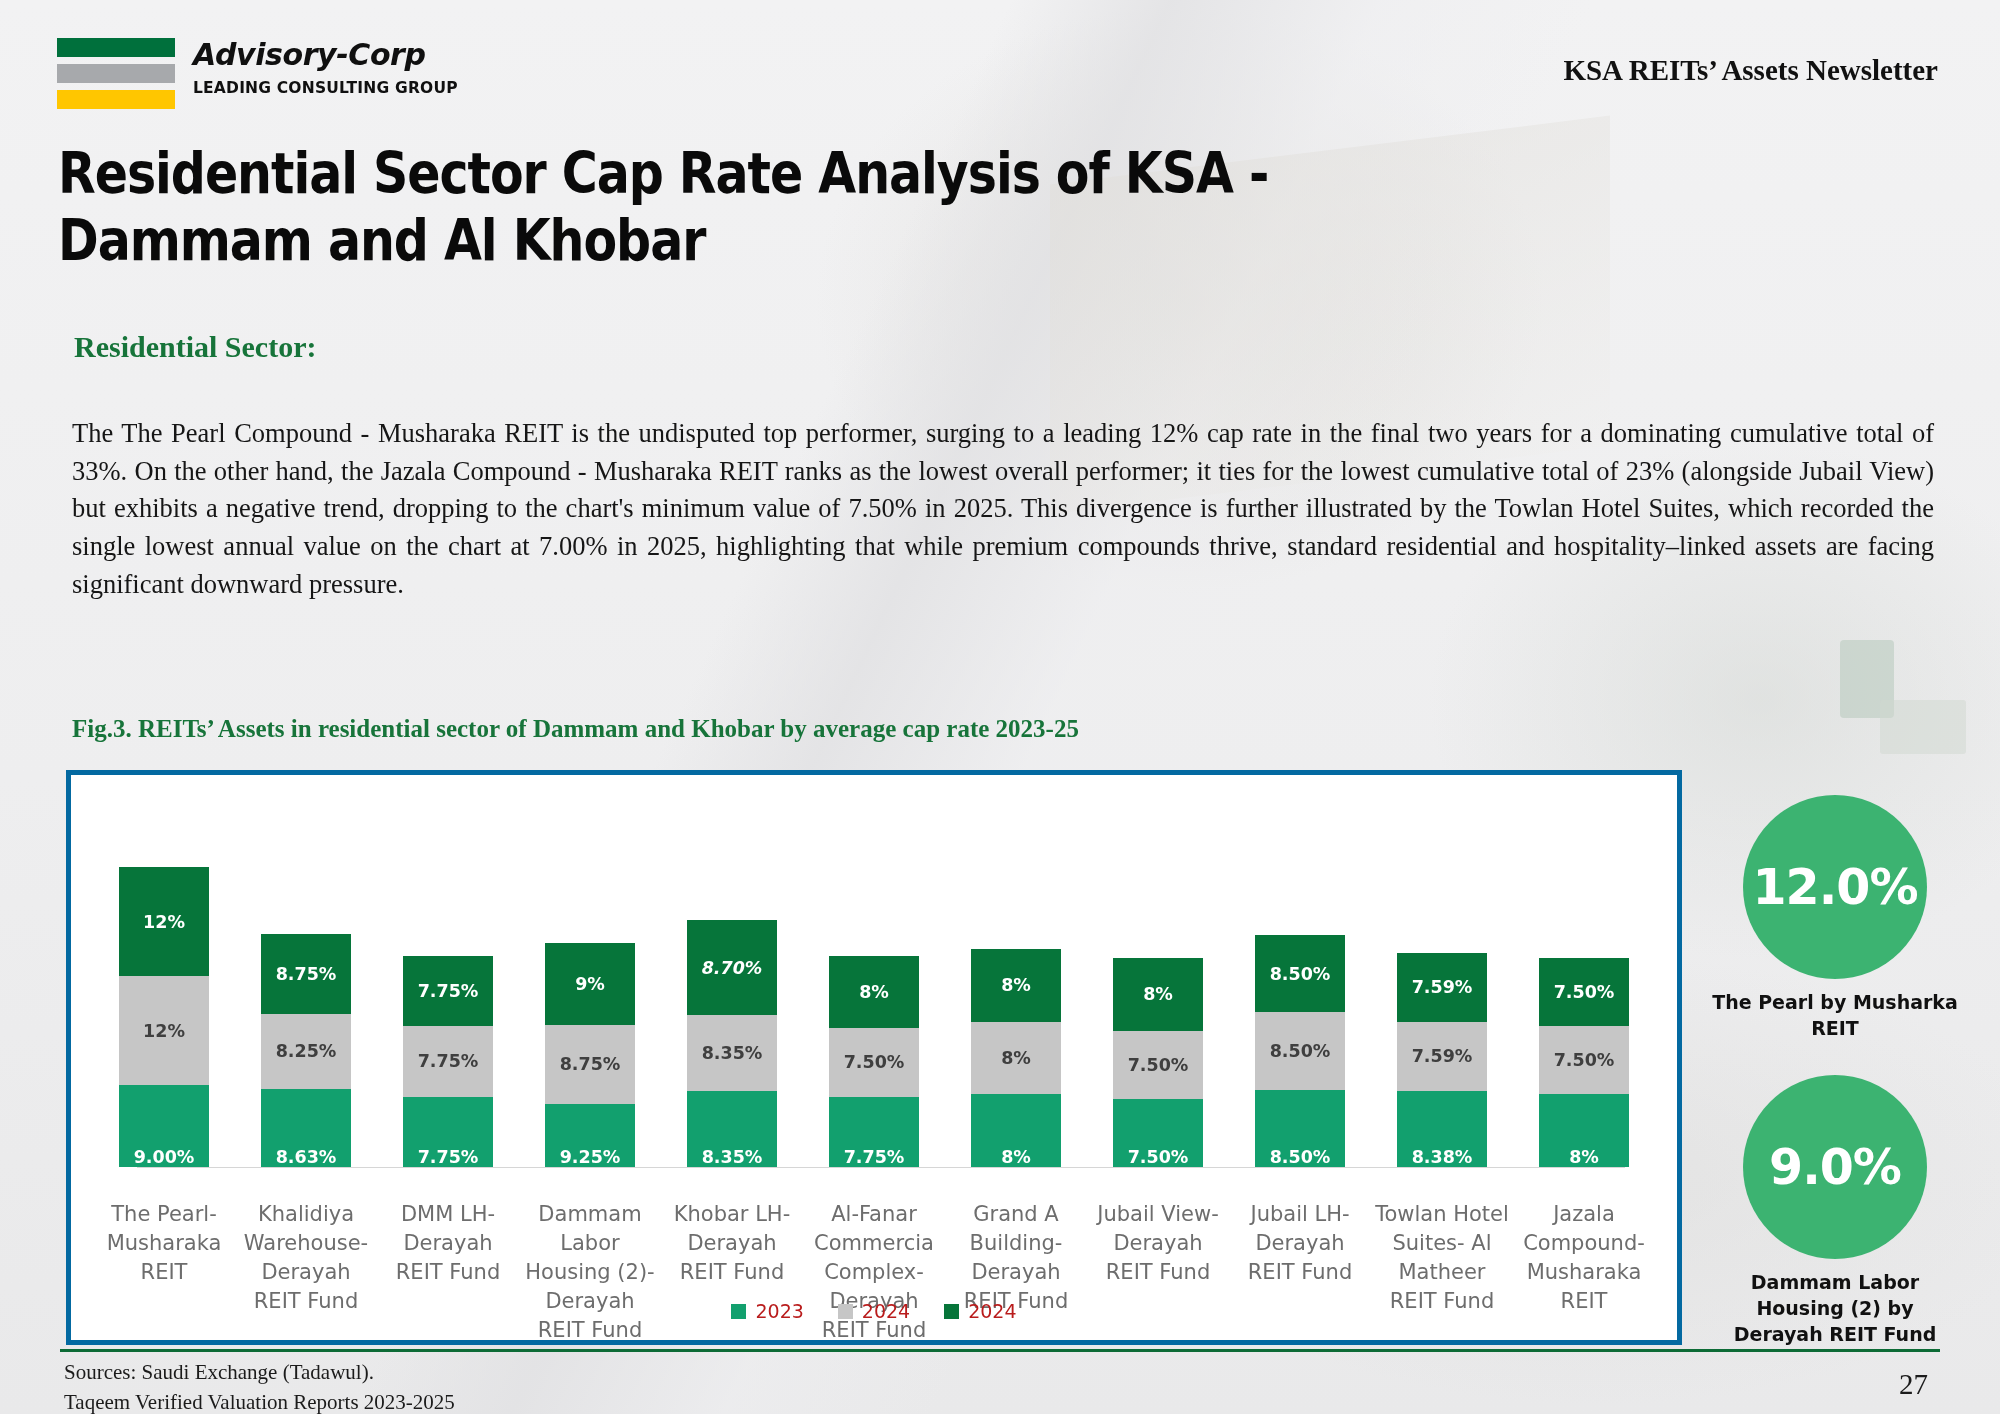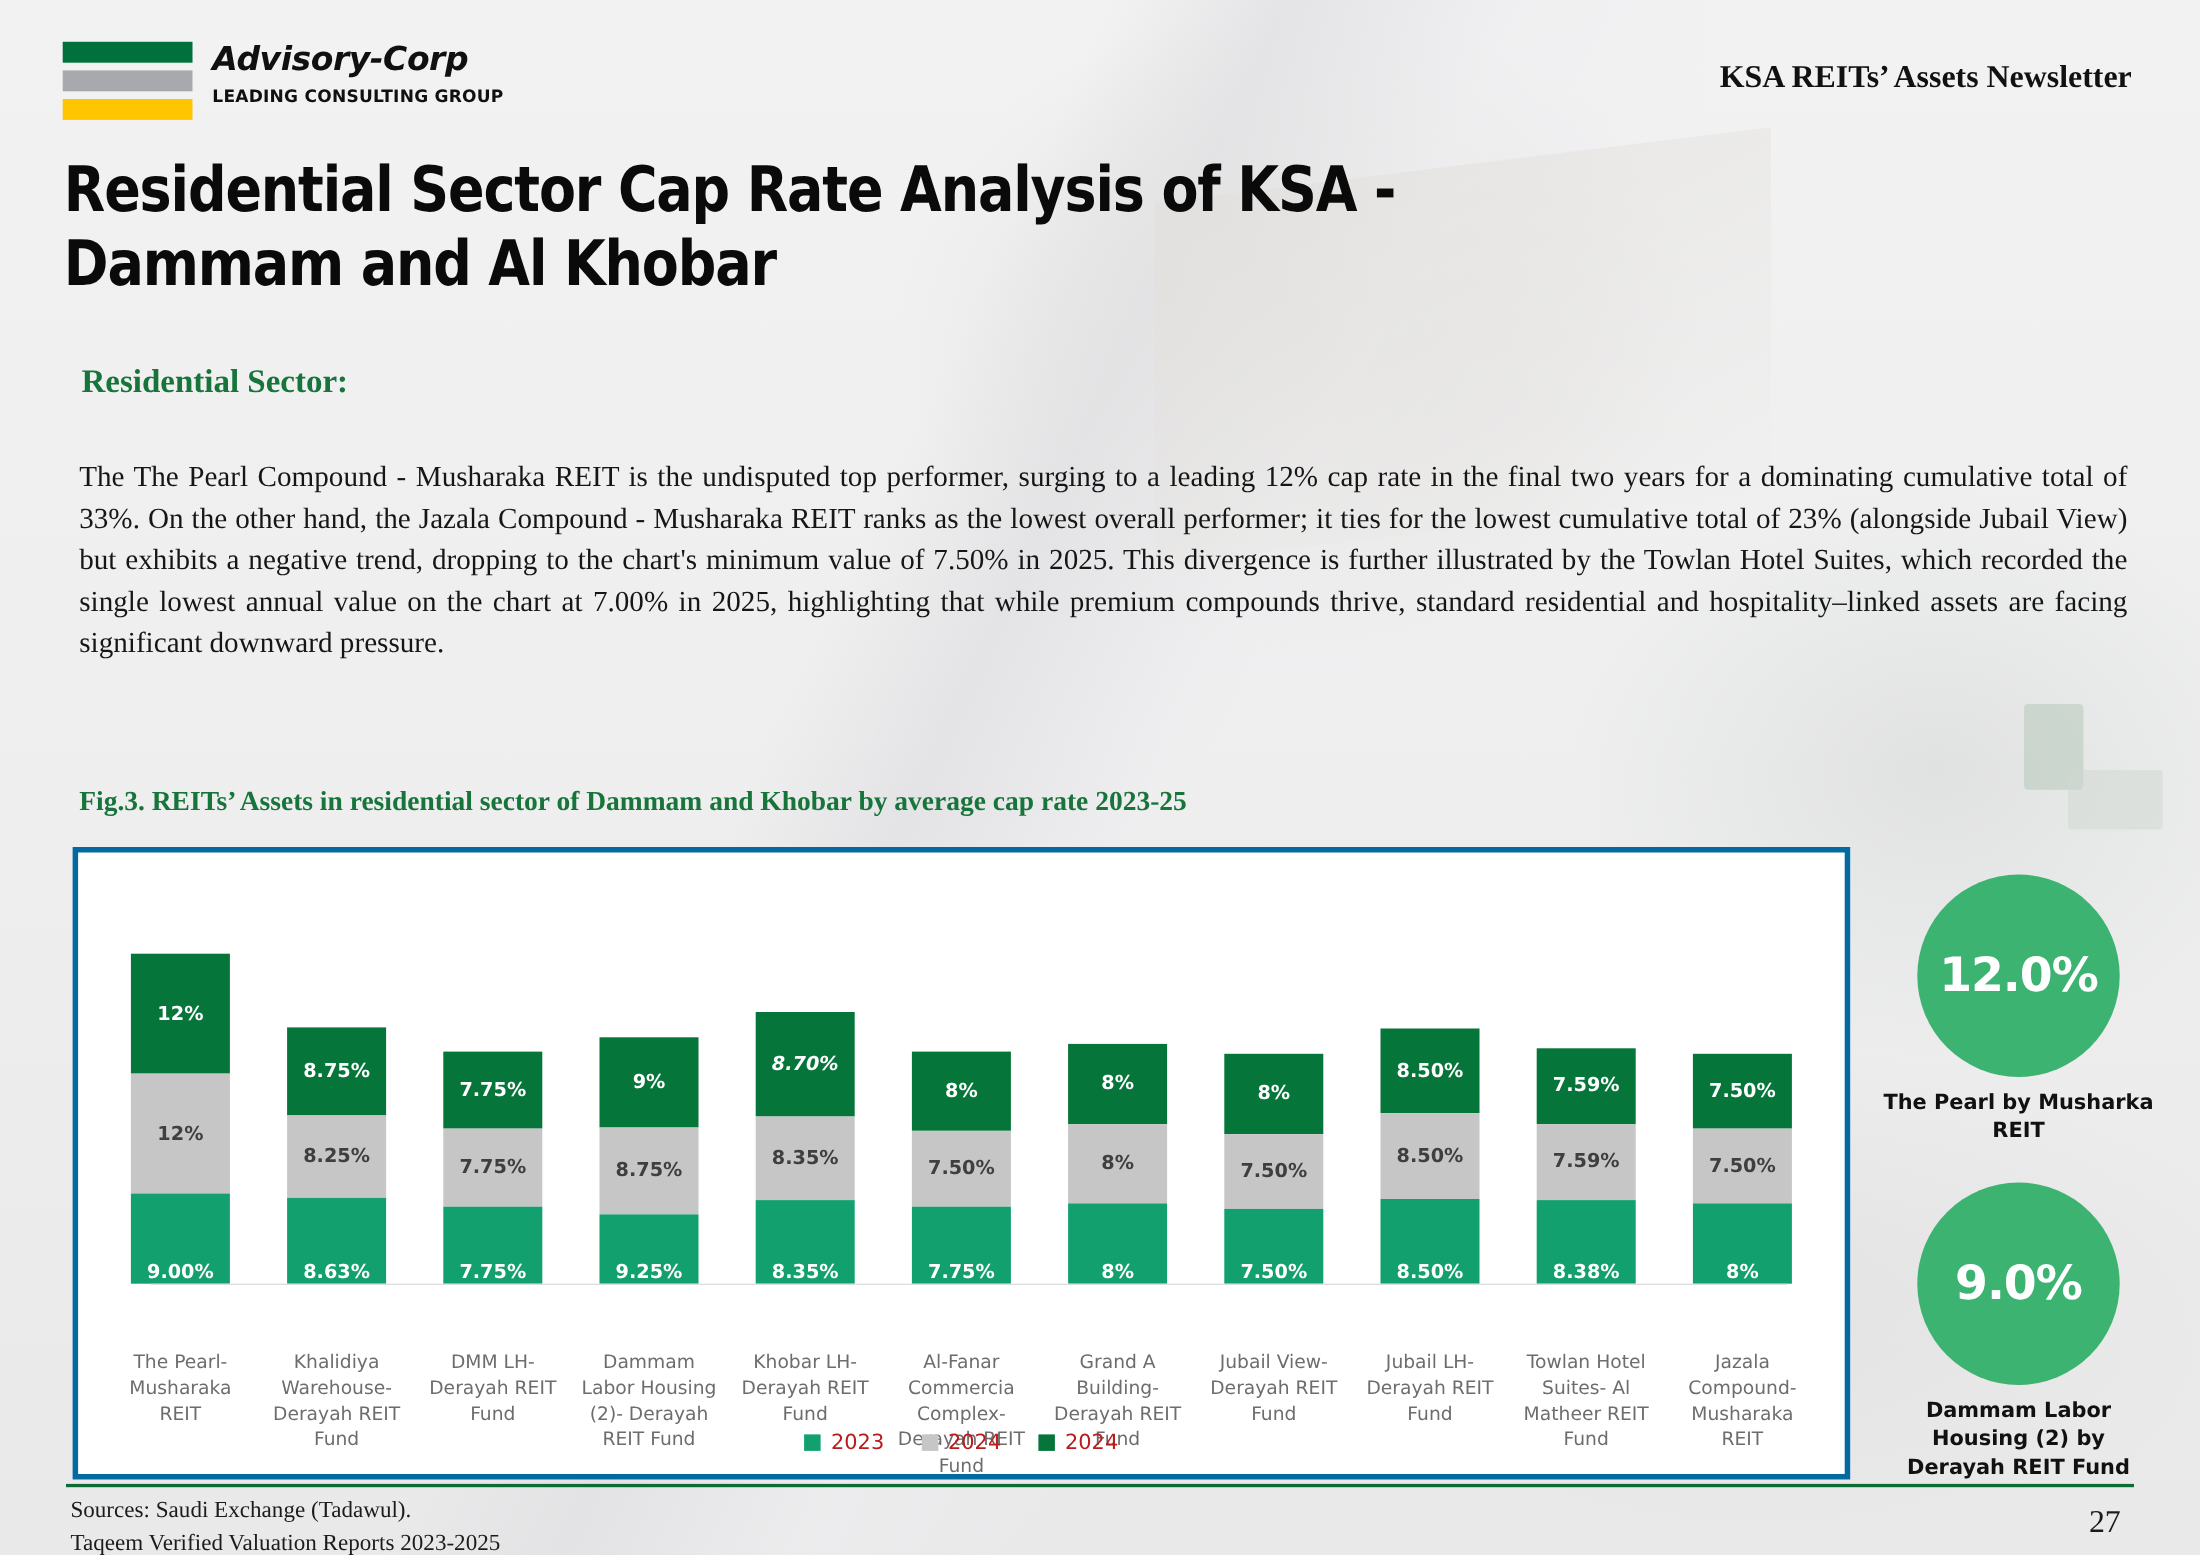--- a/index.html
+++ b/index.html
@@ -225,21 +225,21 @@
     position: absolute;
     left: 0;
     bottom: -115px;
     width: 100%;
     display: flex;
   }
   .cat {
     flex: 1 1 0;
     text-align: center;
     font-family: "DejaVu Sans", sans-serif;
-    font-size: 17px;
+    font-size: 21px;
     line-height: 1.38;
     color: #6d6d6d;
     padding: 0 4px;
     box-sizing: border-box;
   }
   .legend {
     position: absolute;
     left: 0;
     right: 0;
     bottom: 18px;
@@ -277,21 +277,21 @@
   .badge-circle {
     width: 184px;
     height: 184px;
     border-radius: 50%;
     background: #3cb371;
     display: flex;
     align-items: center;
     justify-content: center;
     font-family: "DejaVu Sans", sans-serif;
     font-weight: bold;
-    font-size: 43px;
+    font-size: 49px;
     color: #ffffff;
     letter-spacing: -1px;
   }
   .badge-label {
     margin-top: 11px;
     text-align: center;
     font-family: "DejaVu Sans", sans-serif;
     font-weight: bold;
     font-size: 19px;
     line-height: 1.35;

